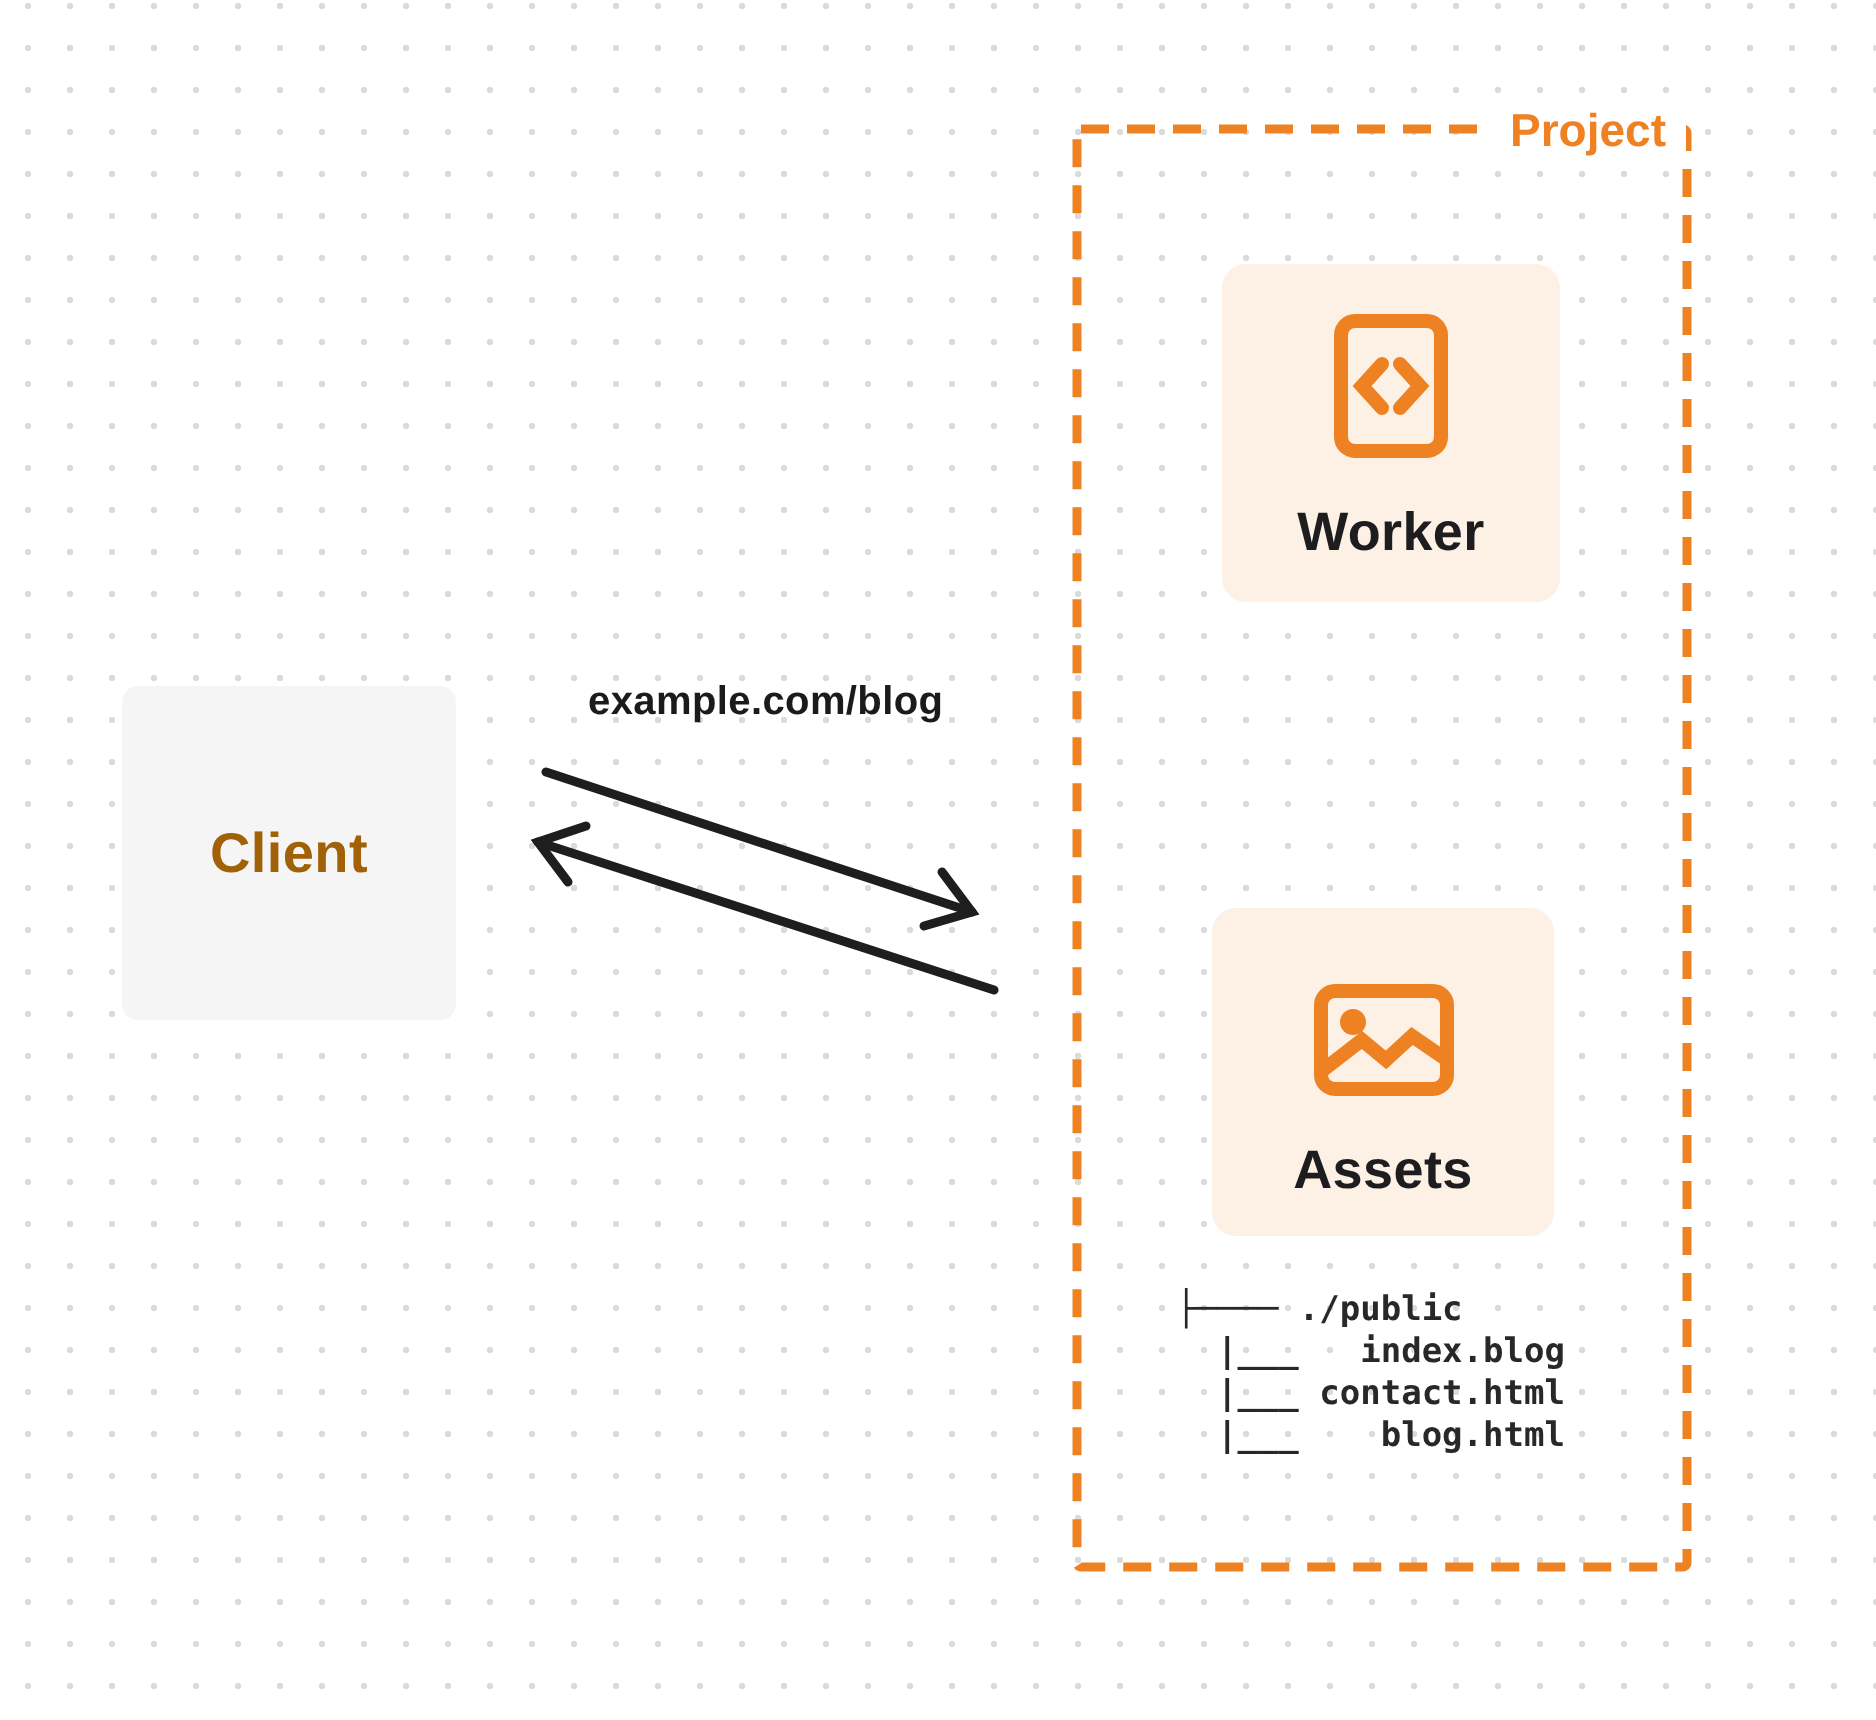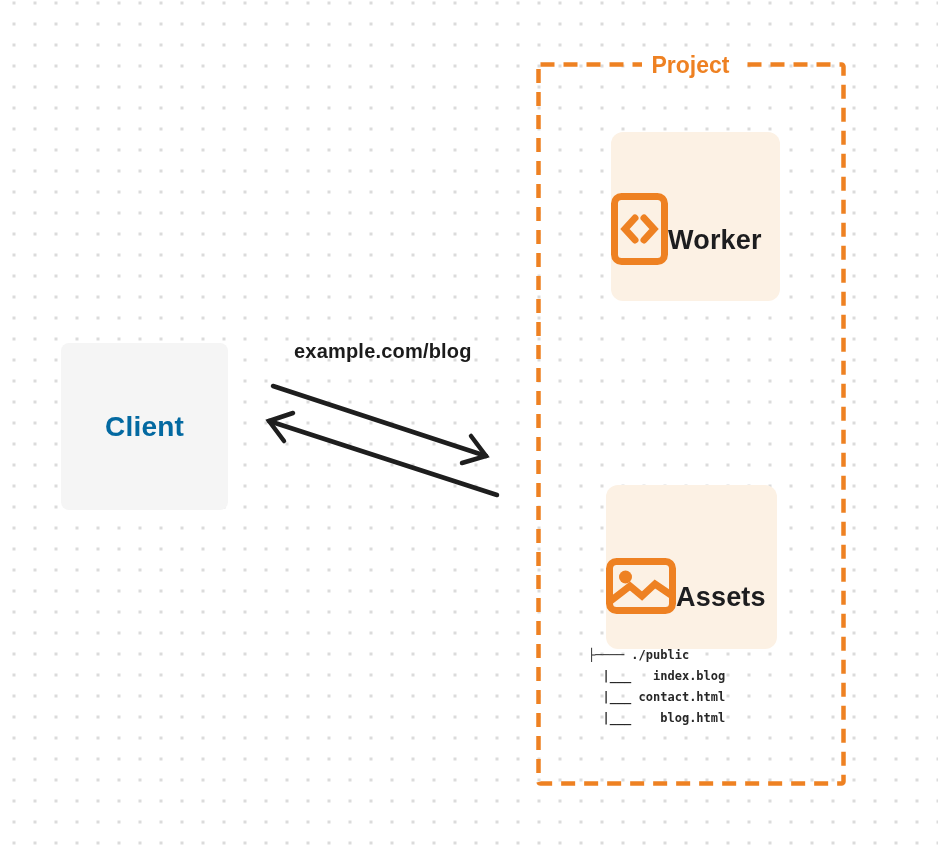--- a/index.html
+++ b/index.html
@@ -18,21 +18,21 @@
   
   .client-box {
     position: absolute;
     left: 61px; top: 343px;
     width: 167px; height: 167px;
     background: #F5F5F5;
     border-radius: 8px;
     display: flex; align-items: center; justify-content: center;
   }
   .client-label {
-    font-size: 28px; font-weight: bold; color: #0369a1;
+    font-size: 28px; font-weight: bold; color: #a16207;
     letter-spacing: 0.2px;
   }
 
   
   .request-label {
     position: absolute;
     left: 294px; top: 340px;
     font-size: 20px; font-weight: bold; color: #1B1B1B;
     letter-spacing: 0.2px;
   }
@@ -46,52 +46,52 @@
 
   
   .project-border-svg {
     position: absolute; left: 536px; top: 62px;
     width: 310px; height: 724px;
     pointer-events: none;
   }
   .project-label {
     position: absolute;
     left: 538px; top: 52px; width: 305px;
-    text-align: center;
+    text-align: right;
     font-size: 23px; font-weight: bold; color: #EE8122;
     line-height: 27px;
   }
   .project-label span {
     background: #FFFFFF;
     padding: 0 10px;
   }
 
   
   .card {
     position: absolute;
     background: #FCF1E4;
     border-radius: 12px;
-    display: flex; flex-direction: row; align-items: center;
+    display: flex; flex-direction: column; align-items: center;
   }
   .worker-card { left: 611px; top: 132px; width: 169px; height: 169px; padding-top: 25px; box-sizing: border-box; }
-  .assets-card { left: 606px; top: 485px; width: 171px; height: 164px; padding-top: 38px; box-sizing: border-box; }
+  .assets-card { left: 606px; top: 454px; width: 171px; height: 164px; padding-top: 38px; box-sizing: border-box; }
   .card-label {
     font-size: 27px; font-weight: bold; color: #1D1D1F;
     letter-spacing: 0.2px; line-height: 31px;
   }
   .worker-card .card-label { margin-top: 22px; }
   .assets-card .card-label { margin-top: 22px; }
 
   
   .file-tree {
     position: absolute;
     left: 588px; top: 645px;
     margin: 0;
     font-family: "DejaVu Sans Mono", "Liberation Mono", monospace;
-    font-size: 12px; font-weight: bold;
+    font-size: 17px; font-weight: bold;
     line-height: 21px;
     color: #282828;
     white-space: pre;
   }
 </style>
 </head>
 <body>
 
 <div class="stage">
 

